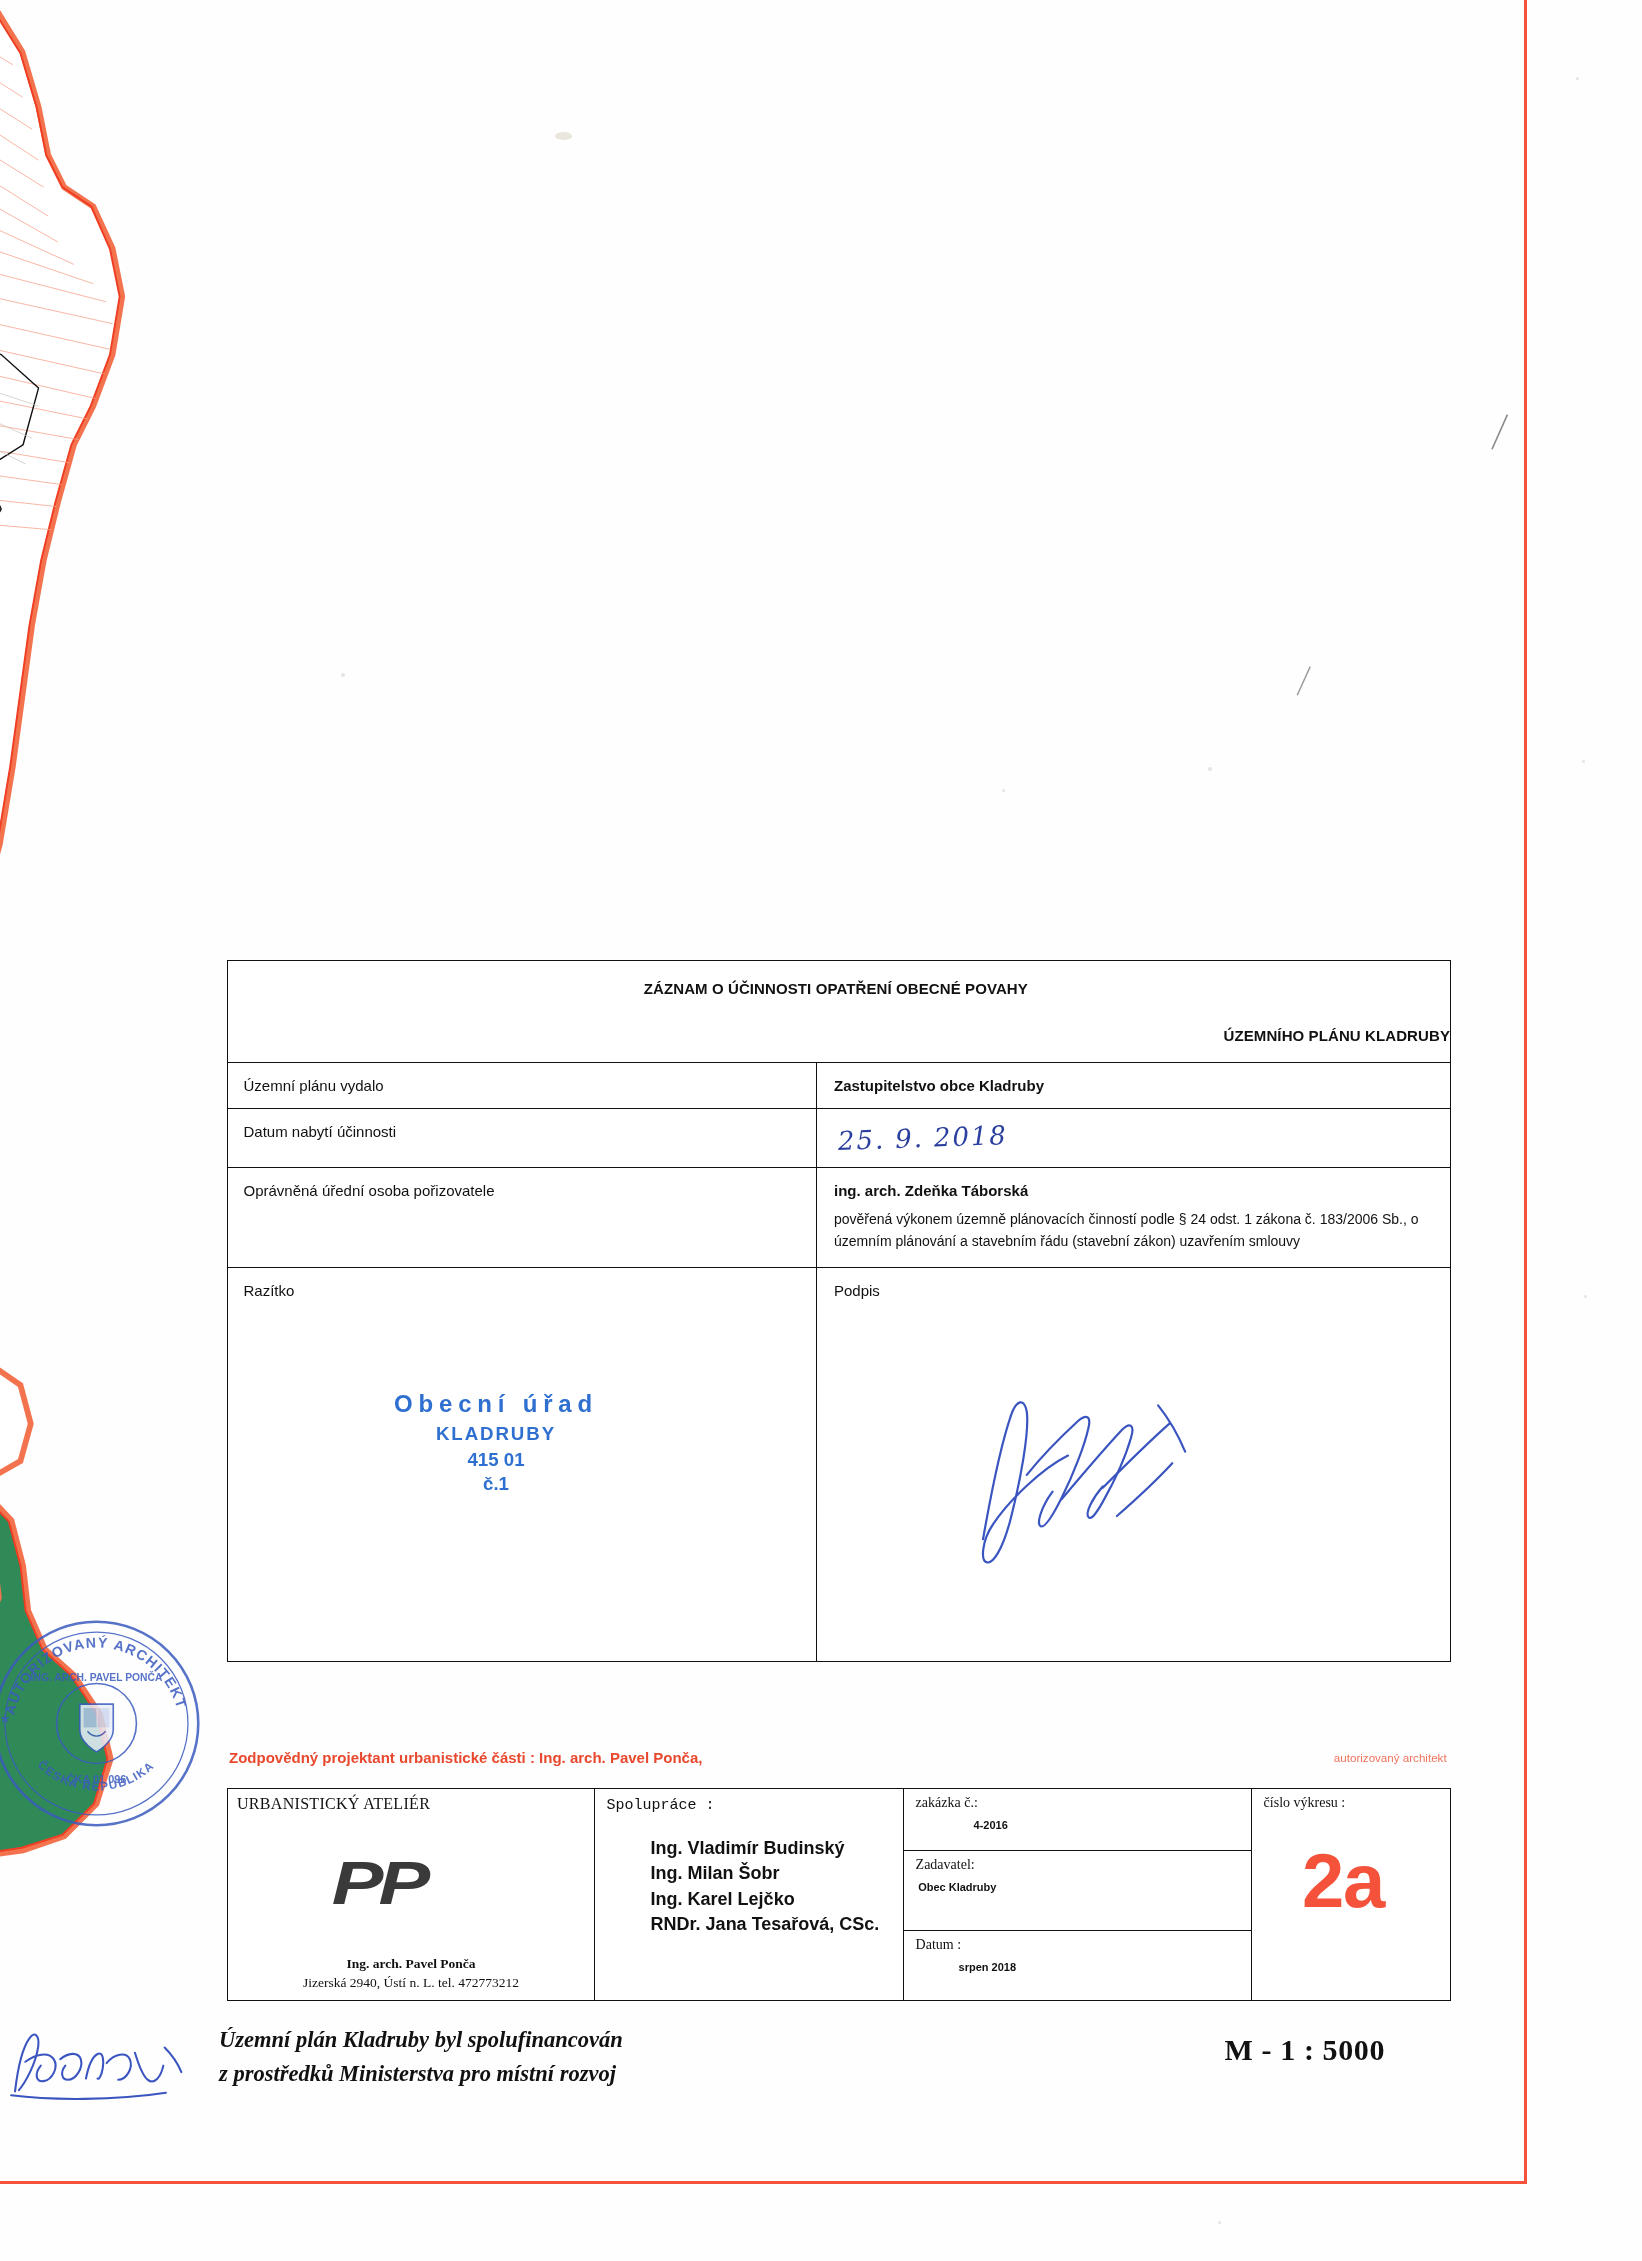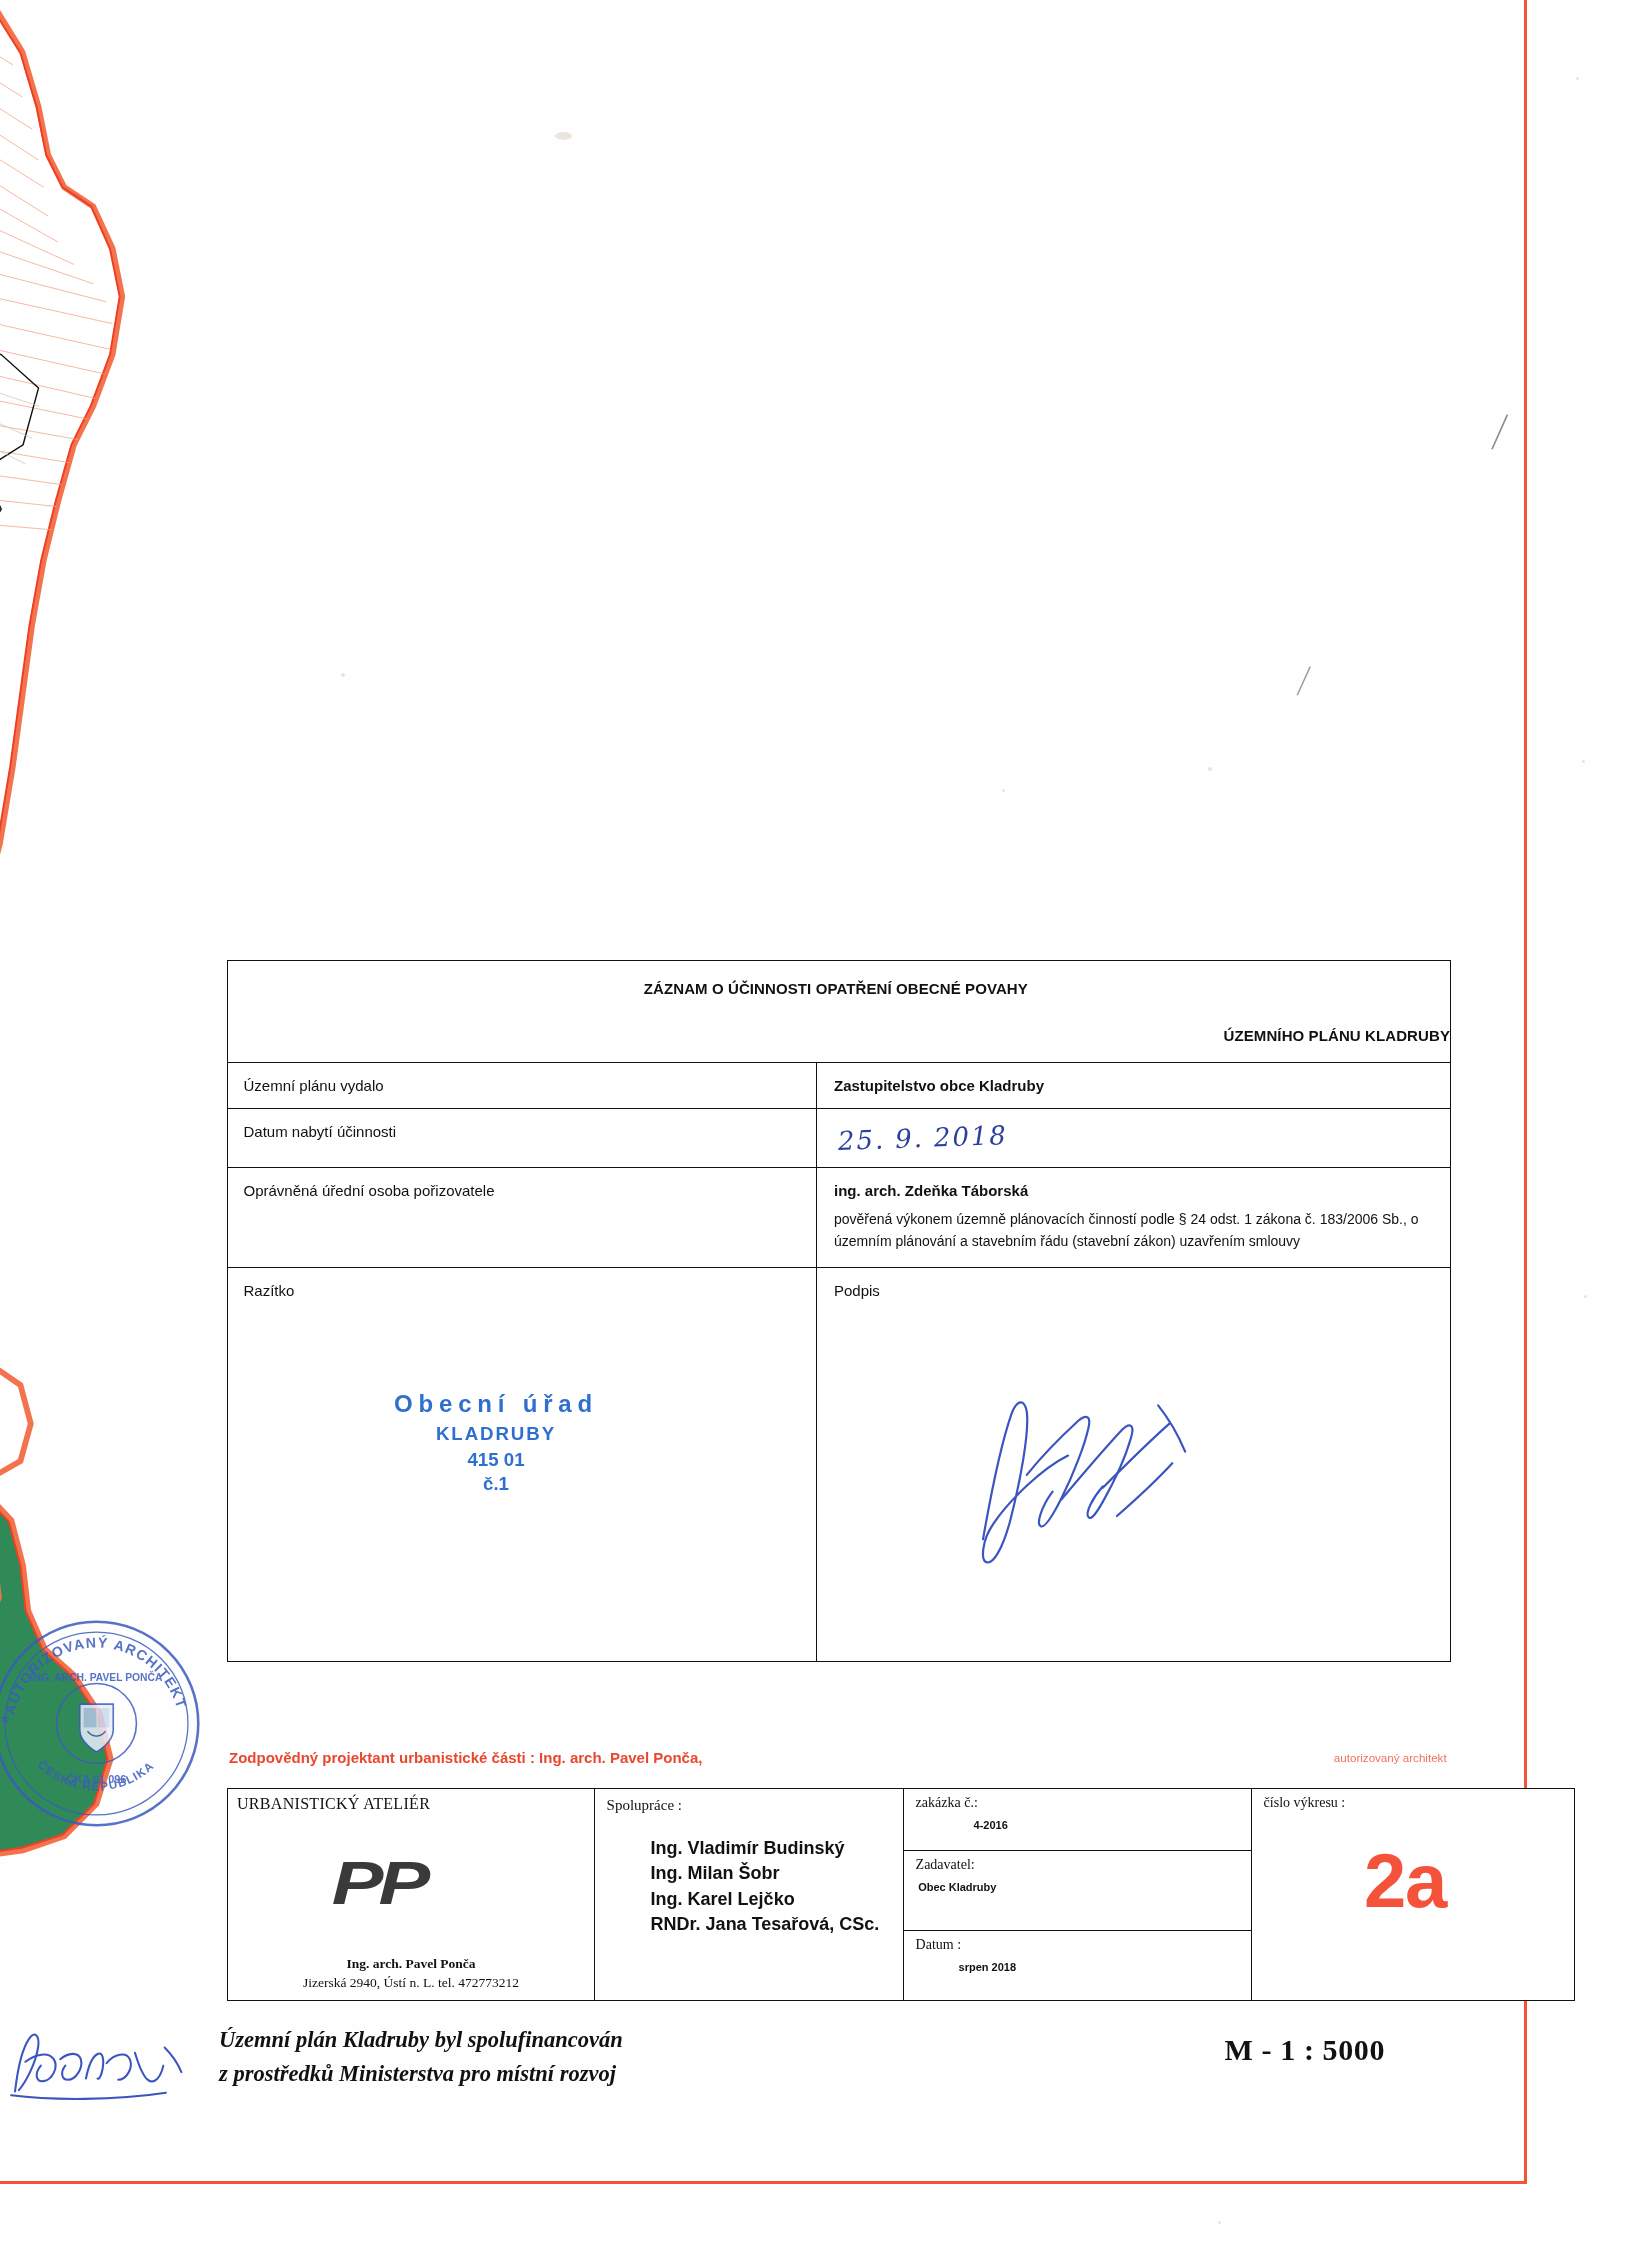--- a/index.html
+++ b/index.html
@@ -161,21 +161,21 @@
     font-size: 11.6px;
     font-weight: normal;
     color: #f0735c;
   }
 
   
   #title-block {
     position: absolute;
     left: 227px;
     top: 1788px;
-    width: 1348px;
+    width: 1224px;
     height: 213px;
     border: 1.3px solid #111;
     box-sizing: border-box;
     display: flex;
     background: #fff;
   }
   .tb-col { box-sizing: border-box; border-right: 1.3px solid #111; position: relative; }
   .tb-col:last-child { border-right: none; }
 
   .tb-atelier { width: 367px; }
@@ -209,21 +209,21 @@
   .tb-atelier .atelier-addr {
     position: absolute;
     left: 0; right: 0;
     bottom: 9px;
     text-align: center;
     font-family: "Liberation Serif", serif;
     font-size: 13.5px;
   }
 
   .tb-coop { width: 309px; padding: 7.7px 0 0 11.6px; }
-  .tb-coop .label { font-family: Liberation Serif, serif; font-size: 15px; }
+  .tb-coop .label { font-family: Liberation Mono, monospace; font-size: 15px; }
   .tb-coop ul {
     list-style: none;
     margin: 22px 0 0 0;
     padding: 0 0 0 44px;
     font-size: 18px;
     line-height: 1.42;
     font-weight: bold;
   }
 
   .tb-mid { width: 348px; display: flex; flex-direction: column; }

